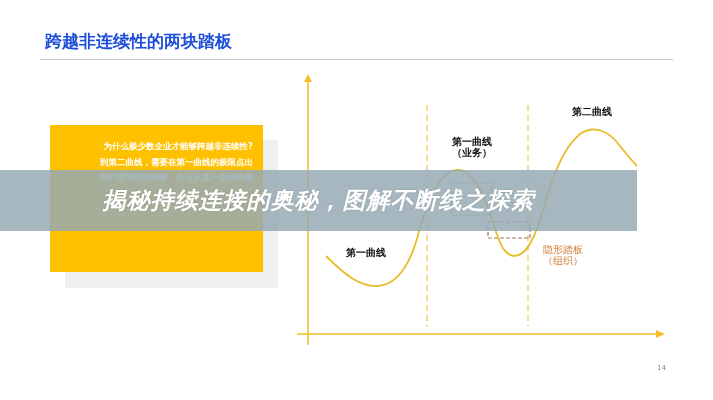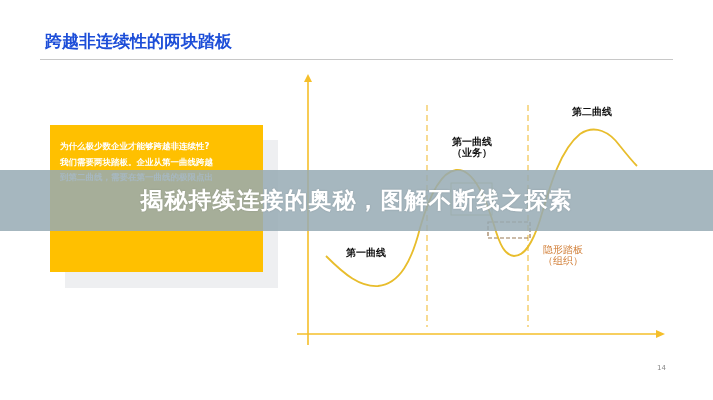--- a/index.html
+++ b/index.html
@@ -18,54 +18,54 @@
       background: #c8c8c8;
     }
     .shadow-box {
       position: absolute; left: 65px; top: 140px; width: 213px; height: 148px;
       background: #eeeff1;
     }
     .yellow-box {
       position: absolute; left: 50px; top: 125px; width: 213px; height: 147px;
       background: #ffc000;
       box-sizing: border-box; padding: 14px 10px 0 10px;
-      color: #ffffff; font-size: 8.5px; font-weight: bold; line-height: 15.5px;
+      color: #ffffff; font-size: 8.5px; font-weight: bold; line-height: 15.5px; text-align: right;
     }
     .yellow-box p { margin: 0; }
     .chart-svg { position: absolute; left: 0; top: 0; }
     .chart-label {
       position: absolute; font-size: 10px; font-weight: bold; color: #111;
       text-align: right; line-height: 11px; white-space: nowrap;
     }
     .chart-label.hidden-board { color: #d07a30; font-weight: normal; }
     .page-number {
       position: absolute; left: 657px; top: 364px; font-size: 7px; color: #888;
     }
     .banner {
-      position: absolute; left: 0; top: 170px; width: 713px; height: 61px;
+      position: absolute; left: 0; top: 170px; width: 637px; height: 61px;
       background: rgba(150, 170, 180, 0.85);
-      display: flex; align-items: center; justify-content: center;
+      display: flex; align-items: center; justify-content: center; font-style: italic;
     }
     .banner-text {
       color: #ffffff; font-size: 23px; font-weight: bold;
       letter-spacing: 1px;
       text-shadow: 0 0 2px rgba(0,0,0,0.15);
     }
   </style>
 </head>
 <body>
 
 <div class="slide-title">跨越非连续性的两块踏板</div>
 <div class="title-rule"></div>
 
 <div class="shadow-box"></div>
 <div class="yellow-box">
   <p>为什么极少数企业才能够跨越非连续性?</p>
+  <p>到第二曲线，需要在第一曲线的极限点出</p>
   <p>我们需要两块踏板。企业从第一曲线跨越</p>
-  <p>到第二曲线，需要在第一曲线的极限点出</p>
 </div>
 
 <svg class="chart-svg" width="713" height="400" viewBox="0 0 713 400">
 
   <line x1="308" y1="345" x2="308" y2="80" stroke="#f5bf2a" stroke-width="1.6"></line>
   <polygon points="304,82 312,82 308,74" fill="#f5bf2a"></polygon>
 
   <line x1="297" y1="334" x2="658" y2="334" stroke="#f5bf2a" stroke-width="1.6"></line>
   <polygon points="656,330 656,338 665,334" fill="#f5bf2a"></polygon>
 

